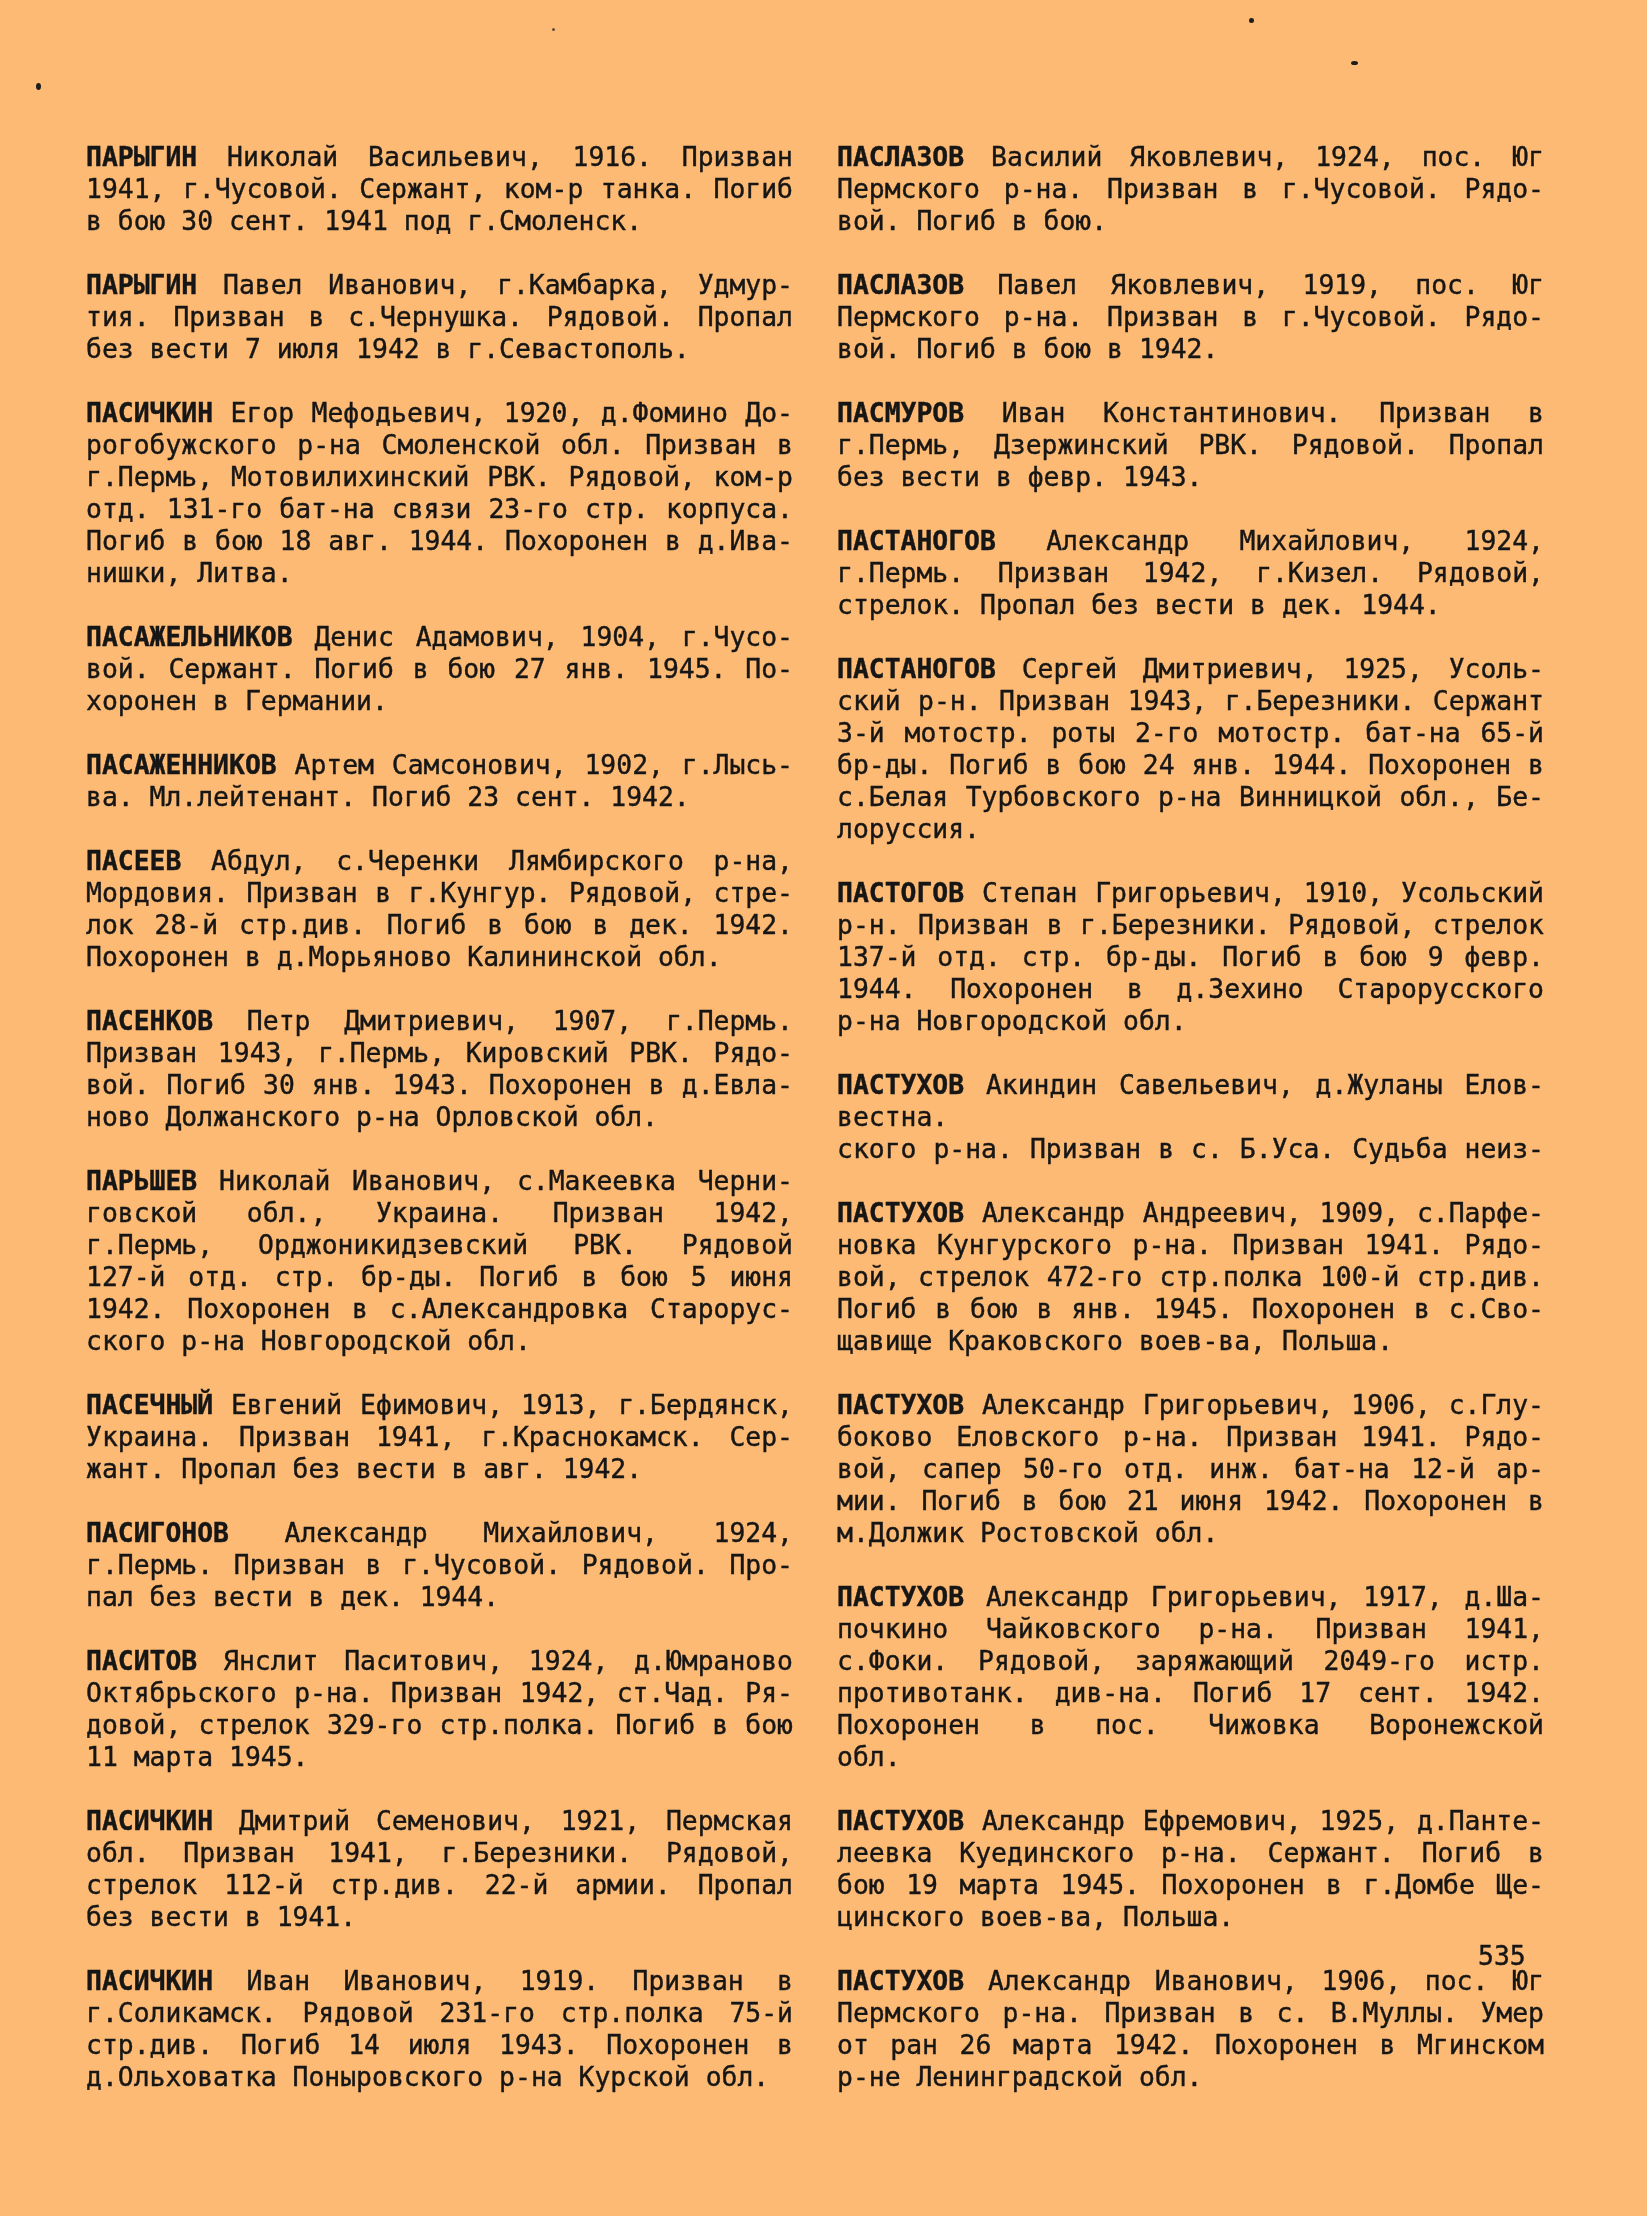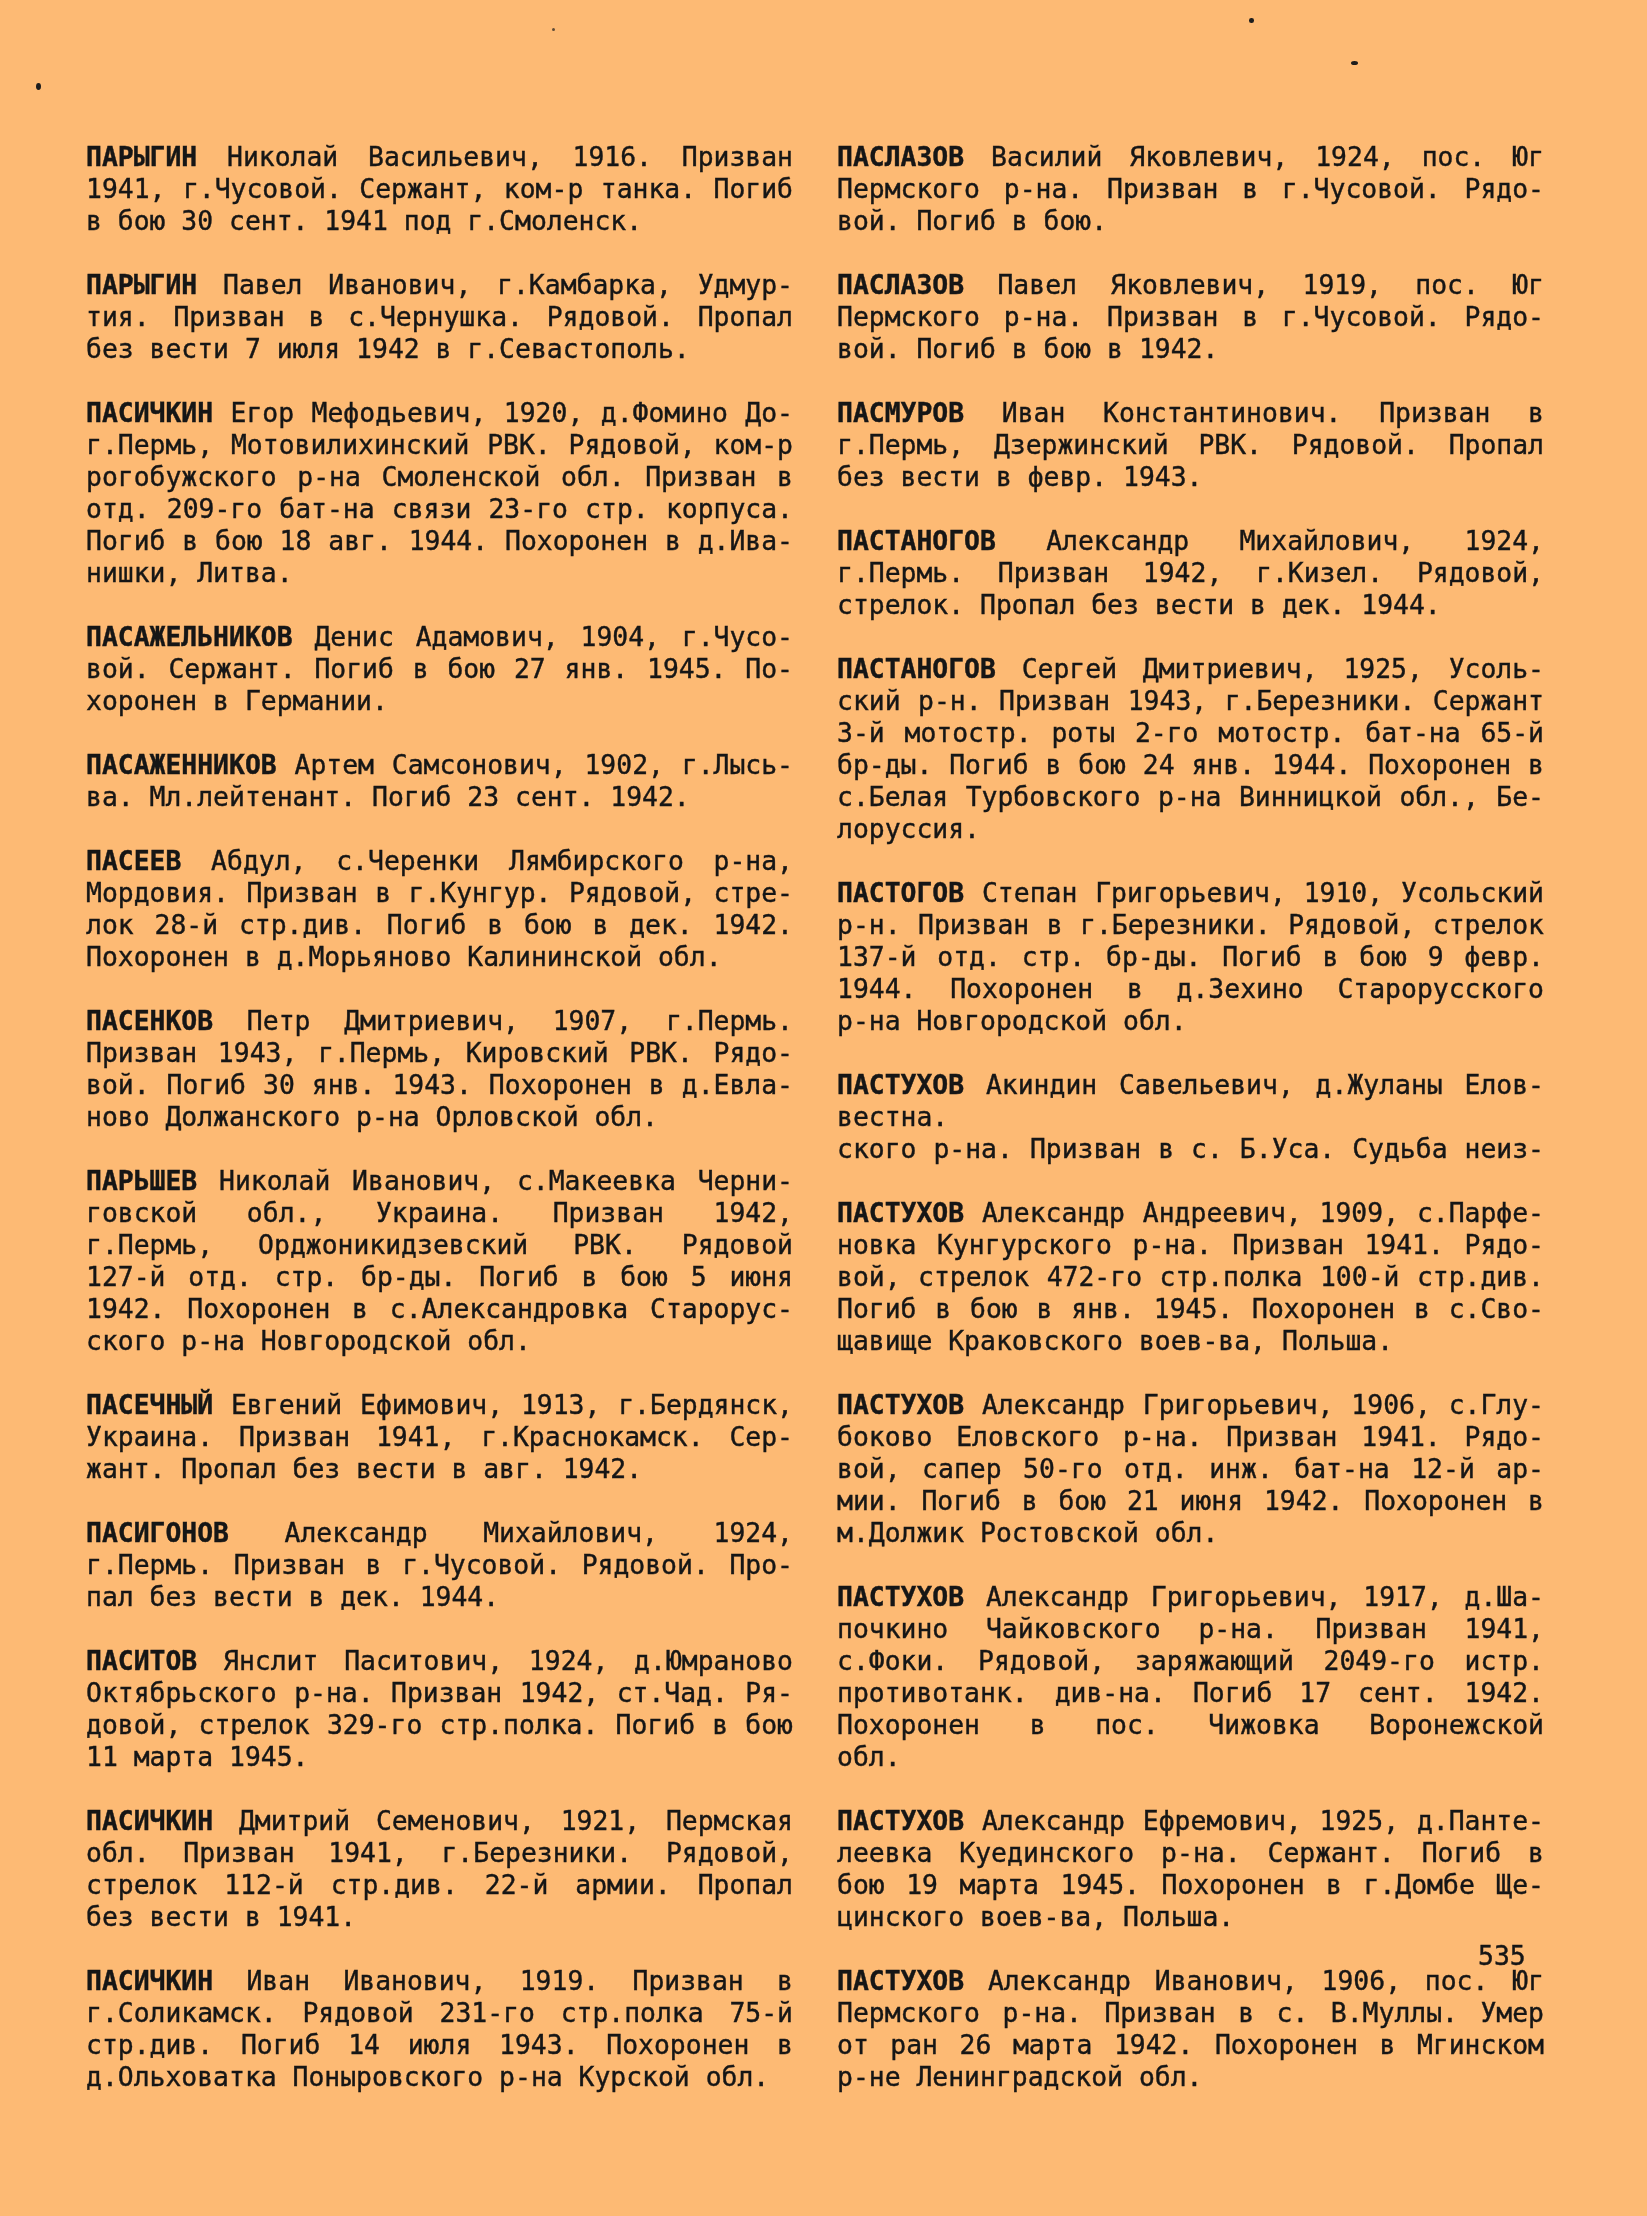--- a/index.html
+++ b/index.html
@@ -72,23 +72,23 @@
         <div class="line">1941, г.Чусовой. Сержант, ком-р танка. Погиб</div>
         <div class="line last">в бою 30 сент. 1941 под г.Смоленск.</div>
       </div>
       <div class="entry">
         <div class="line"><b class="surname">ПАРЫГИН</b> Павел Иванович, г.Камбарка, Удмур-</div>
         <div class="line">тия. Призван в с.Чернушка. Рядовой. Пропал</div>
         <div class="line last">без вести 7 июля 1942 в г.Севастополь.</div>
       </div>
       <div class="entry">
         <div class="line"><b class="surname">ПАСИЧКИН</b> Егор Мефодьевич, 1920, д.Фомино До-</div>
+        <div class="line">рогобужского р-на Смоленской обл. Призван в</div>
         <div class="line">г.Пермь, Мотовилихинский РВК. Рядовой, ком-р</div>
-        <div class="line">рогобужского р-на Смоленской обл. Призван в</div>
-        <div class="line">отд. 209-го бат-на связи 23-го стр. корпуса.</div>
+        <div class="line">отд. 131-го бат-на связи 23-го стр. корпуса.</div>
         <div class="line">Погиб в бою 18 авг. 1944. Похоронен в д.Ива-</div>
         <div class="line last">нишки, Литва.</div>
       </div>
       <div class="entry">
         <div class="line"><b class="surname">ПАСАЖЕЛЬНИКОВ</b> Денис Адамович, 1904, г.Чусо-</div>
         <div class="line">вой. Сержант. Погиб в бою 27 янв. 1945. По-</div>
         <div class="line last">хоронен в Германии.</div>
       </div>
       <div class="entry">
         <div class="line"><b class="surname">ПАСАЖЕННИКОВ</b> Артем Самсонович, 1902, г.Лысь-</div>

